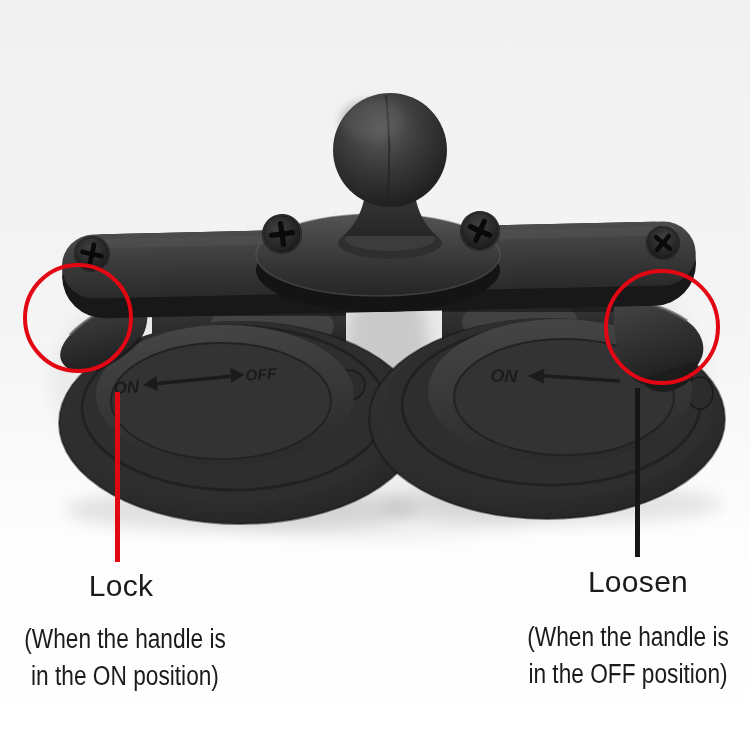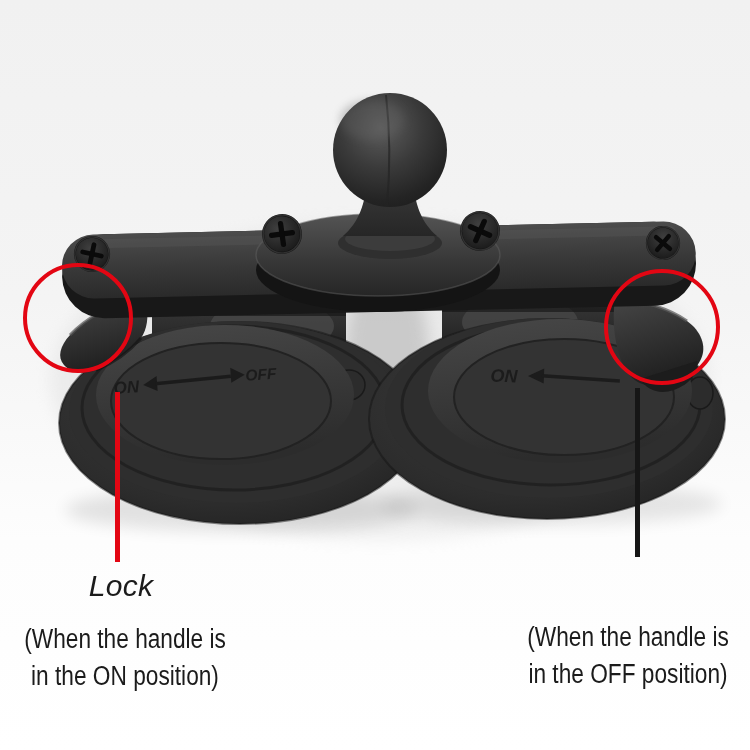--- a/index.html
+++ b/index.html
@@ -17,21 +17,21 @@
   .stage svg { position: absolute; left: 0; top: 0; }
   .label {
     position: absolute;
     font-size: 30px;
     line-height: 1;
     color: #1b1b1b;
     text-align: center;
     letter-spacing: 0.3px;
     white-space: nowrap;
   }
-  .lock-label   { left: 21px;  top: 571px; width: 200px; font-style: italic; }
+  .lock-label   { left: 21px;  top: 571px; width: 200px; }
   .loosen-label { left: 538px; top: 567px; width: 200px; }
   .caption {
     position: absolute;
     font-size: 27px;
     line-height: 37px;
     color: #1b1b1b;
     text-align: center;
     white-space: nowrap;
     transform: scaleX(0.84);
     transform-origin: 50% 0;
@@ -197,18 +197,19 @@
     <line x1="117.5" y1="392" x2="117.5" y2="562" stroke-width="5" stroke="#e30613"></line>
     <line x1="637.5" y1="388" x2="637.5" y2="557" stroke-width="5" stroke="#161616"></line>
   </svg>
 
   <div class="label lock-label">Lock</div>
   <div class="caption lock-caption">
     <span>(When the handle is</span>
     <span>in the ON position)</span>
   </div>
 
+  <div class="label loosen-label">Loosen</div>
   <div class="caption loosen-caption">
     <span>(When the handle is</span>
     <span>in the OFF position)</span>
   </div>
 
 </div>
 
 </body></html>

